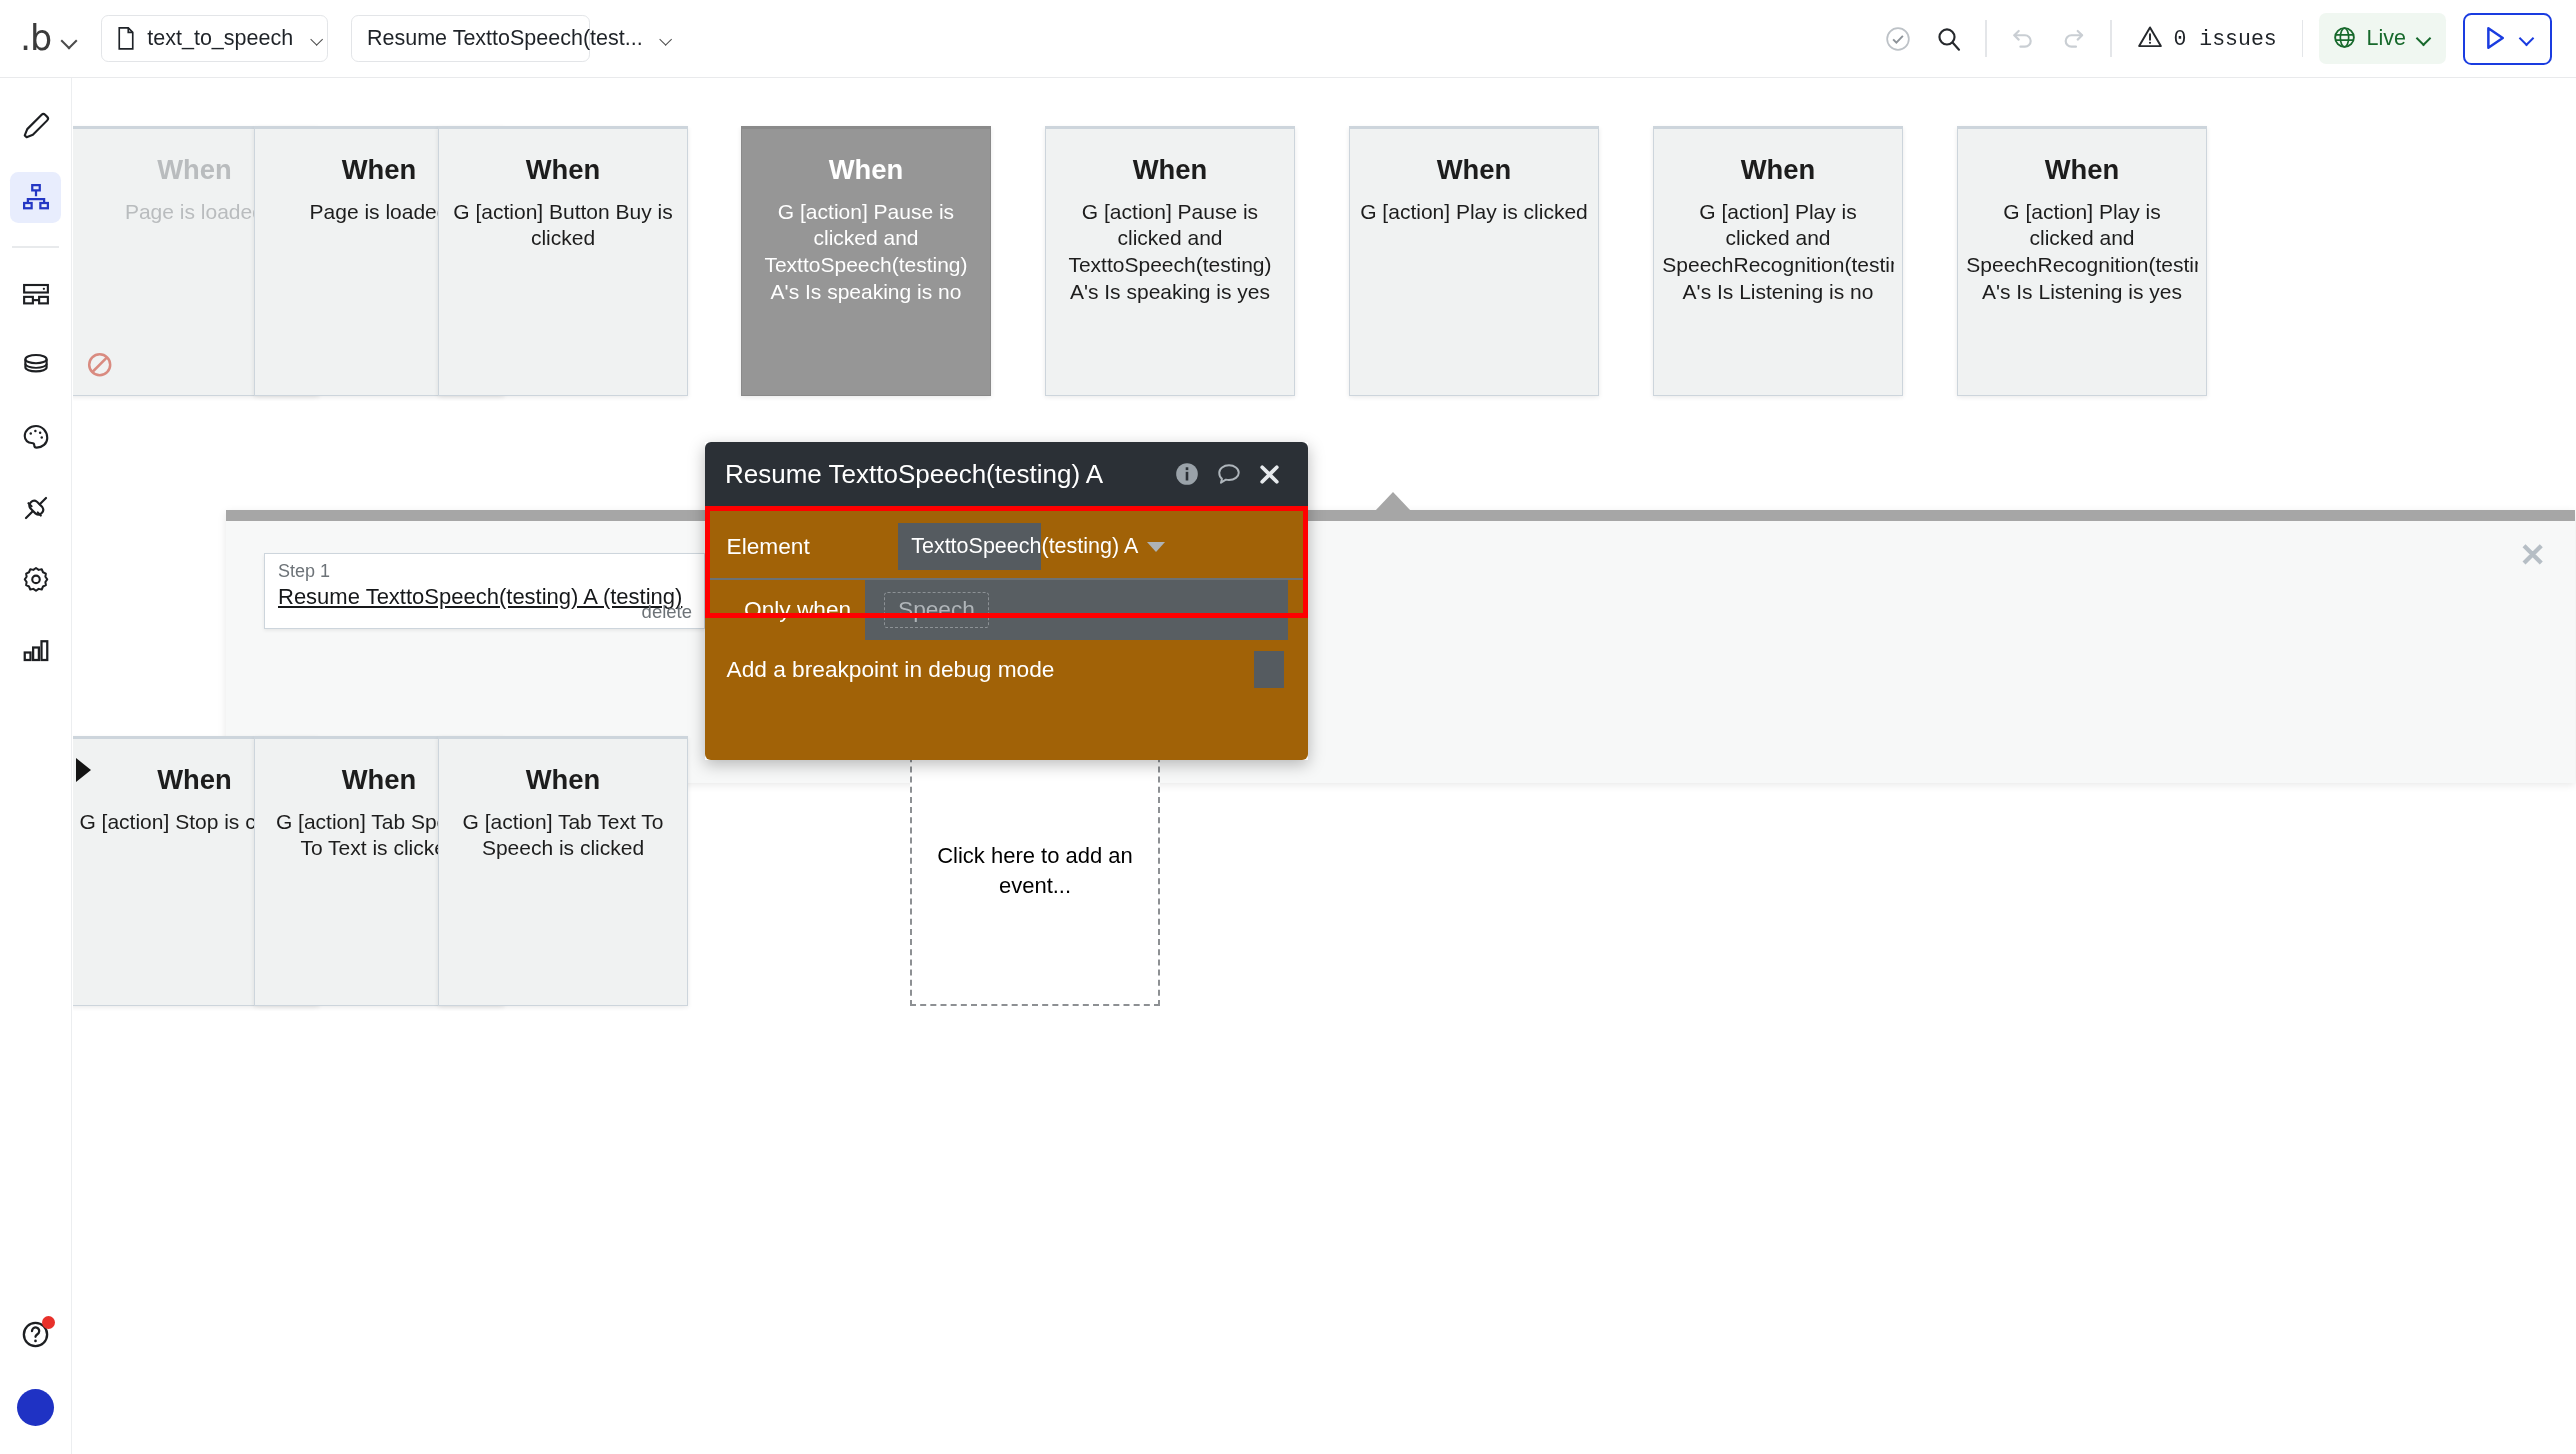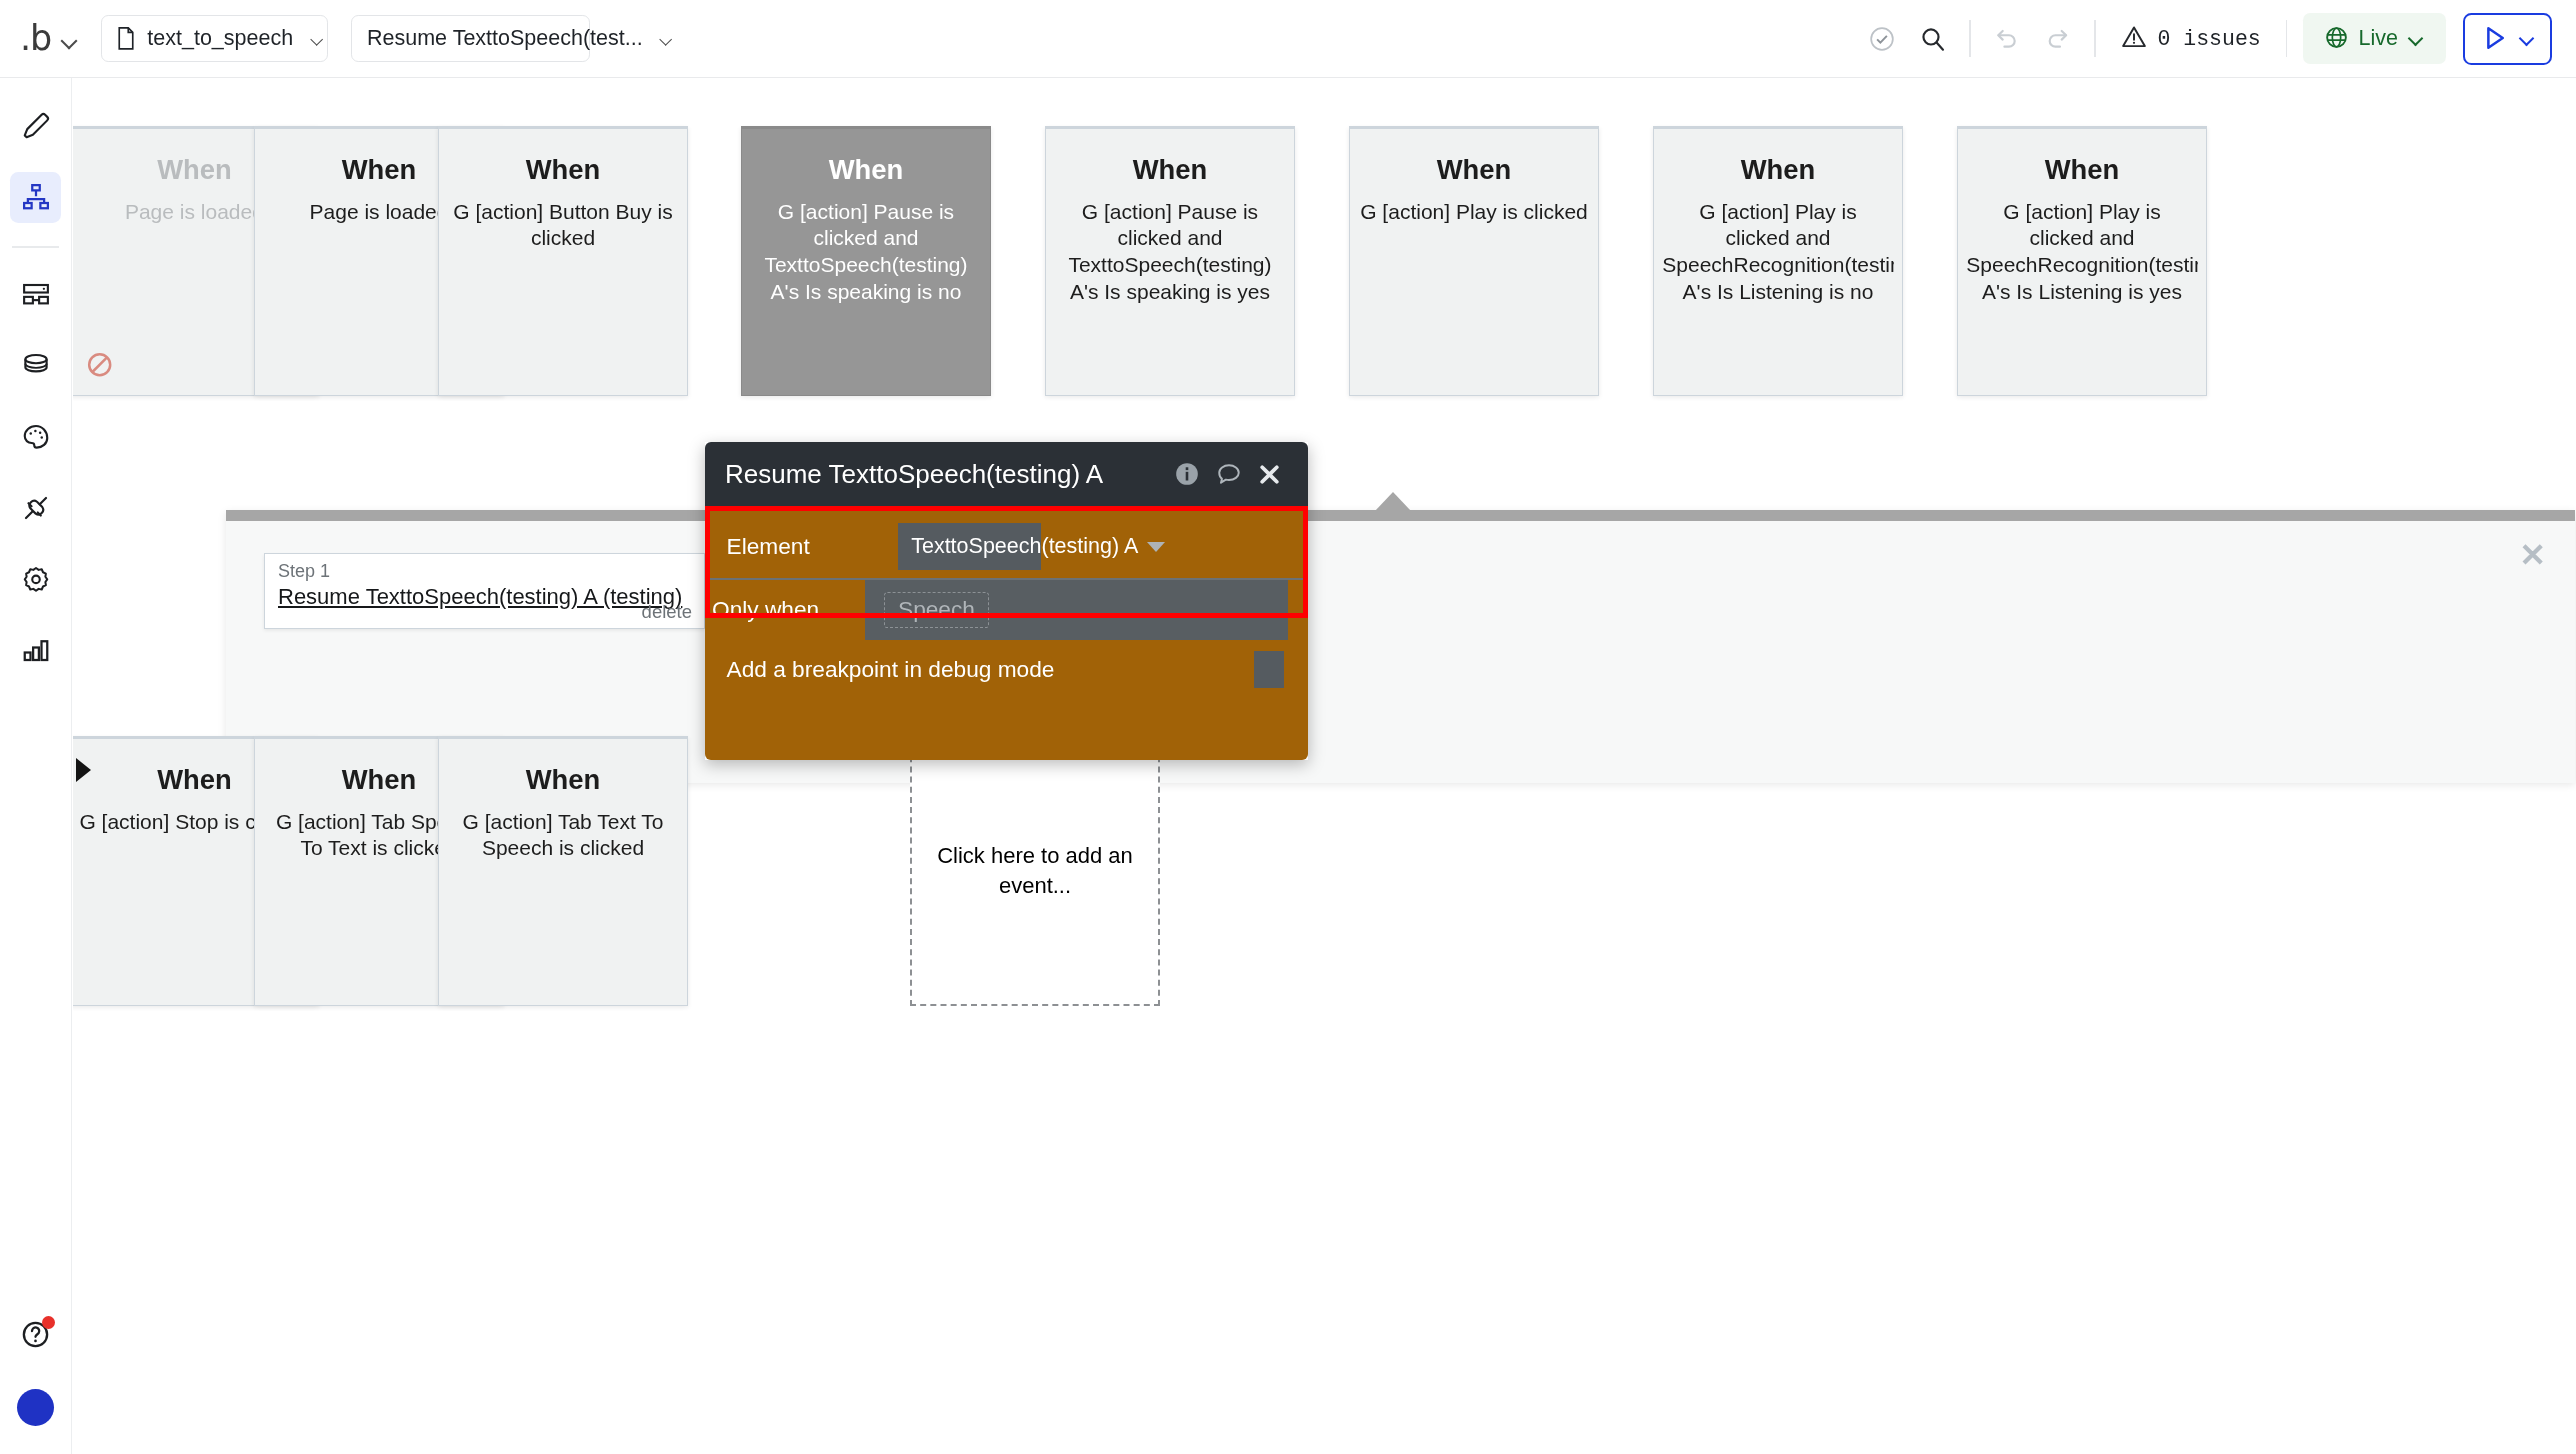--- a/index.html
+++ b/index.html
@@ -61,21 +61,21 @@
     cursor: pointer;
   }
   .vdiv { width: 1.8px; height: 37px; background: #e4e6e9; margin: 0 10.7px; }
   .issues-btn {
     display: flex; align-items: center; gap: 10.7px;
     padding: 0 14.3px; height: 51px; cursor: pointer; font-family: Liberation Mono, monospace;
   }
   .issues-btn .txt { font-size: 21.5px; color: #1f2328; white-space: nowrap; }
   .live-btn {
     display: flex; align-items: center; gap: 9.5px;
-    height: 51px; padding: 0 21px; border-radius: 7.2px;
+    height: 51px; padding: 0 13px; border-radius: 7.2px;
     background: #f0f7f1; cursor: pointer; margin-left: 4.8px;
   }
   .live-btn .txt { font-size: 21.5px; color: #17692c; }
   .live-chev { width: 18px; height: 18px; position: relative; }
   .live-chev::after {
     content:""; position:absolute; left:3px; top:3.6px;
     width:9px; height:9px;
     border-right:2.4px solid #17692c; border-bottom:2.4px solid #17692c;
     transform: rotate(45deg);
   }
@@ -251,21 +251,21 @@
   .dd .ddtxt { font-size: 21.5px; color: #ffffff; white-space: nowrap; }
   .dd .ddcaret {
     width: 0; height: 0;
     border-left: 9px solid transparent;
     border-right: 9px solid transparent;
     border-top: 10px solid #aeb3b7;
     margin-left: 8.3px; flex: 0 0 auto;
   }
   .sep { height: 1.8px; background: #6b7175; margin: 0 0 0 0; }
   .row-onlywhen { height: 60px; padding-left: 0; display:flex; align-items:center; }
-  .row-onlywhen .rlabel { width: 160px; padding-left: 7px; font-size: 22.7px; color:#ffffff;}
+  .row-onlywhen .rlabel { width: 160px; padding-left: 39px; font-size: 22.7px; color:#ffffff;}
   .ow-field {
     flex: 1; height: 60px; background: #585e62;
     display: flex; align-items: center; padding-left: 19px; cursor: text;
     margin-right: 20px;
   }
   .ow-click {
     border: 1.8px dashed #8c9195; border-radius: 3.6px;
     padding: 3.6px 13px; font-size: 22.7px; color: #b0b5b9;
   }
   .row-bp {

